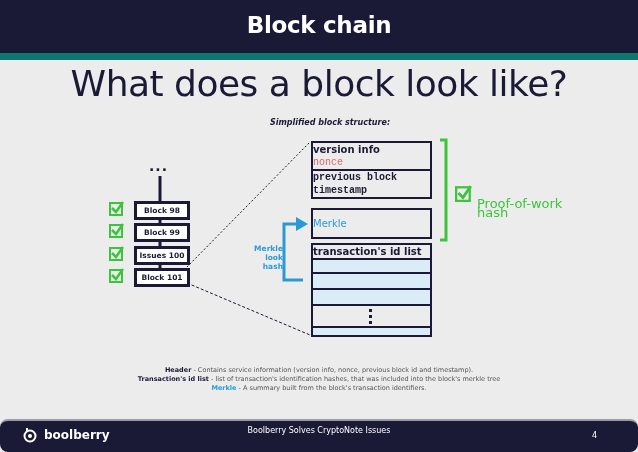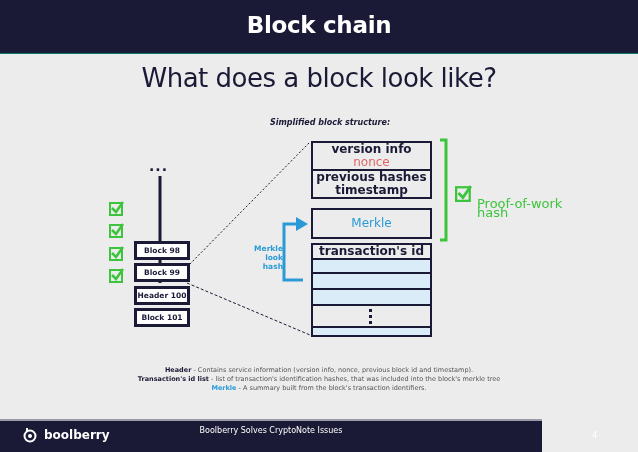--- a/index.html
+++ b/index.html
@@ -1,37 +1,37 @@
 <!DOCTYPE html>
 <html><head>
 <meta charset="utf-8">
 <style>
   html, body { margin:0; padding:0; }
   body { width:638px; height:452px; background:#ececec; position:relative; overflow:hidden;
          font-family:"DejaVu Sans", sans-serif; color:#1b1a36; }
   .topbar { position:absolute; left:0; top:0; width:638px; height:53px; background:#1b1a36;
-            border-bottom:1px solid #0f766e; }
+            border-bottom:7px solid #0f766e; }
   .topbar .title { position:absolute; left:0; right:0; top:12px; text-align:center; color:#fff;
                    font-size:23px; font-weight:bold; letter-spacing:-0.3px; }
-  .subtitle { position:absolute; left:0; right:0; top:63px; text-align:center; font-size:26px;
+  .subtitle { position:absolute; left:0; right:0; top:63px; text-align:center; font-size:36px;
               font-weight:normal; color:#1b1a36; letter-spacing:-0.5px; font-family:"DejaVu Sans", sans-serif; }
   .struct-title { position:absolute; left:230px; width:200px; top:118px; text-align:center; font-size:8px;
                   font-weight:bold; color:#1b1a36;font-style:italic; }
   .abs { position:absolute; }
   .chainbox { position:absolute; left:134px; width:50px; height:13px; border:3px solid #1b1a36; background:#fff;
-              font-size:7.5px; font-weight:bold; text-align:center; line-height:13px;margin-top:40px; }
+              font-size:7.5px; font-weight:bold; text-align:center; line-height:13px; }
   .check { position:absolute; width:15px; height:15px; }
   .field { position:absolute; left:311px; width:117px; height:13px; border:2px solid #1b1a36; background:#ececec;
-           font-size:12px; text-align:center; line-height:13px; font-weight:bold; color:#1b1a36; }
-  .hdr-group .field + .field { border-top:none; }
+           font-size:10px; text-align:left; line-height:13px; font-weight:bold; color:#1b1a36; }
+  .hdr-group .field + .field { border-top:none;font-family:Liberation Mono, monospace; }
   .txrow { position:absolute; left:311px; width:117px; height:7px; border:2px solid #1b1a36; background:#d9ecf7; }
   .legend { position:absolute; left:0; right:0; top:366px; text-align:center; font-size:6.5px; line-height:9px; color:#555; }
   .legend b { color:#1b1a36; }
   .legend .merk { color:#2a9ad6; font-weight:bold; }
-  .footer { position:absolute; left:0; bottom:0; width:542px; height:31px; background:#1b1a36; border-top:2px solid #9a9aa8; }
+  .footer { position:absolute; left:0; bottom:0; width:638px; height:31px; background:#1b1a36; border-top:2px solid #9a9aa8;border-radius:8px; }
   .footer .center { position:absolute; left:0; right:0; top:5px; text-align:center; color:#fff; font-size:8px; }
   .footer .page { position:absolute; left:592px; top:10px; color:#fff; font-size:8px; }
   .footer .logo { position:absolute; left:22px; top:6px; color:#fff; font-size:12px; font-weight:bold; display:flex; align-items:center; gap:6px; }
 </style>
 </head>
 <body>
 
 <div class="topbar">
   <div class="title">Block chain</div>
 </div>
@@ -50,21 +50,21 @@
   <polyline points="440,140 446,140 446,240 440,240" fill="none" stroke="#3dc43d" stroke-width="3"></polyline>
 
   <polyline points="303,280 284,280 284,224 298,224" fill="none" stroke="#2a9ad6" stroke-width="3"></polyline>
   <polygon points="296,217 308,224 296,231" fill="#2a9ad6"></polygon>
 </svg>
 
 <div class="abs" style="left:149px;top:158px;font-size:14px;font-weight:bold;letter-spacing:1px;">...</div>
 
 <div class="chainbox" style="top:201px"><span>Block 98</span></div>
 <div class="chainbox" style="top:223px"><span>Block 99</span></div>
-<div class="chainbox" style="top:246px"><span>Header 100</span></div>
+<div class="chainbox" style="top:246px"><span>Issues 100</span></div>
 <div class="chainbox" style="top:268px"><span>Block 101</span></div>
 
 <svg class="check" style="left:109px;top:201px" viewBox="0 0 15 15">
     <rect x="1" y="2" width="12" height="12" fill="none" stroke="#3dc43d" stroke-width="2"></rect>
     <polyline points="3,7 7,11 14,1" fill="none" stroke="#3dc43d" stroke-width="2.5"></polyline>
   </svg>
 <svg class="check" style="left:109px;top:223px" viewBox="0 0 15 15">
     <rect x="1" y="2" width="12" height="12" fill="none" stroke="#3dc43d" stroke-width="2"></rect>
     <polyline points="3,7 7,11 14,1" fill="none" stroke="#3dc43d" stroke-width="2.5"></polyline>
   </svg>
@@ -73,21 +73,21 @@
     <polyline points="3,7 7,11 14,1" fill="none" stroke="#3dc43d" stroke-width="2.5"></polyline>
   </svg>
 <svg class="check" style="left:109px;top:268px" viewBox="0 0 15 15">
     <rect x="1" y="2" width="12" height="12" fill="none" stroke="#3dc43d" stroke-width="2"></rect>
     <polyline points="3,7 7,11 14,1" fill="none" stroke="#3dc43d" stroke-width="2.5"></polyline>
   </svg>
 
 <div class="hdr-group">
   <div class="field" style="top:141px">version info</div>
   <div class="field" style="top:156px;color:#e06666;font-weight:normal">nonce</div>
-  <div class="field" style="top:171px">previous hashes</div>
+  <div class="field" style="top:171px">previous block</div>
   <div class="field" style="top:184px">timestamp</div>
 </div>
 
 <div class="field" style="top:208px;height:27px;line-height:27px;color:#2a9ad6;font-weight:normal">Merkle</div>
 
 <div class="field" style="top:243px">transaction's id list</div>
 <div class="txrow" style="top:258px"></div>
 <div class="txrow" style="top:265px;border-top:none"></div>
 <div class="txrow" style="top:274px;border-top:none"></div>
 <div class="txrow" style="top:281px;border-top:none"></div>

